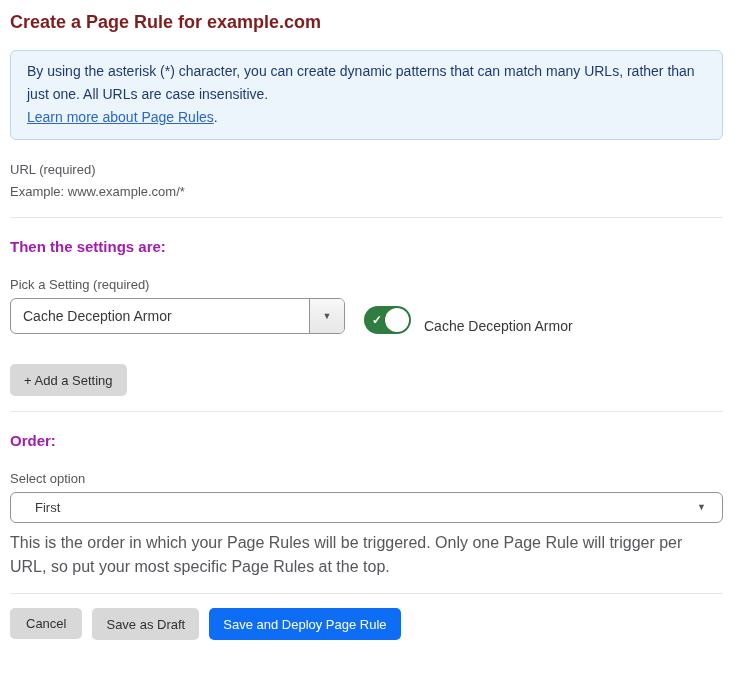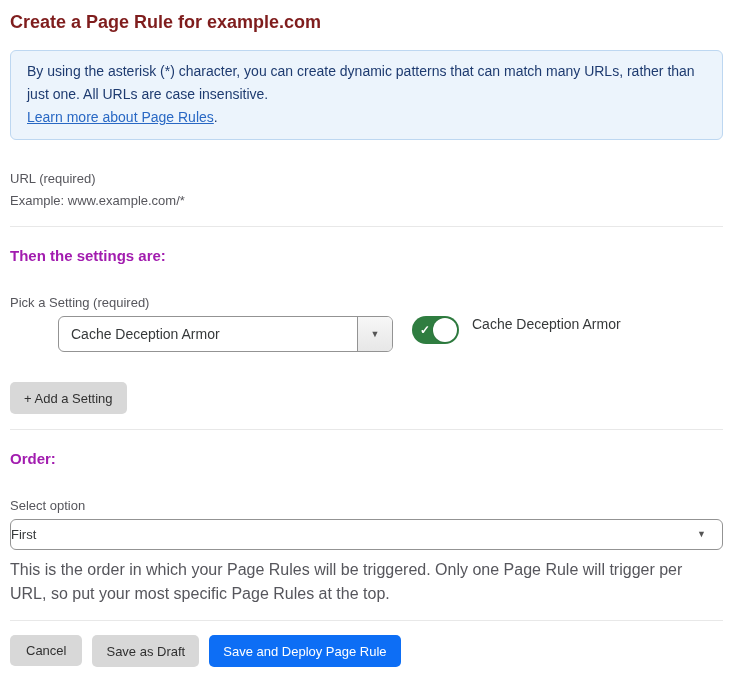--- a/index.html
+++ b/index.html
@@ -29,21 +29,21 @@
     border-radius: 6px;
     padding: 9px 16px 10px 16px;
     color: var(--info-text);
     font-size: 14px;
     line-height: 23px;
   }
   .info-heading { font-weight: 700; }
   .info-link { color: var(--link-blue); text-decoration: underline; cursor: pointer; }
   .info-link-suffix { color: var(--info-text); }
 
-  .field-label { margin-top: 31px; font-size: 13px; color: var(--label-gray); }
+  .field-label { margin-top: 22px; font-size: 13px; color: var(--label-gray); }
 
   .text-input {
     margin-top: 6px;
     width: 713px;
     height: 31px;
     border: 1px solid var(--border-gray);
     border-radius: 6px;
     padding: 0 12px;
     font-family: "Liberation Sans", sans-serif;
     font-size: 13px;
@@ -54,21 +54,21 @@
   }
   .helper-text { margin-top: 7px; font-size: 13px; color: var(--label-gray); }
 
   .divider { border: none; border-top: 1px solid var(--divider); width: 713px; }
   .divider.d1 { margin-top: 18px; }
   .divider.d2 { margin-top: 15px; }
   .divider.d3 { margin-top: 14px; }
 
   .section-heading { margin-top: 20px; font-size: 15px; font-weight: 700; color: #a21caf; }
 
-  .setting-row { margin-top: 6px; display: flex; align-items: flex-start; margin-left: 48px; }
+  .setting-row { margin-top: 6px; display: flex; align-items: flex-end; }
 
   .custom-select {
     display: flex;
     align-items: stretch;
     width: 335px;
     height: 36px;
     border: 1px solid var(--border-gray);
     border-radius: 6px;
     background: #fff;
     cursor: pointer;
@@ -139,21 +139,21 @@
   .wide-select {
     margin-top: 6px;
     width: 713px;
     height: 31px;
     border: 1px solid var(--border-gray);
     border-radius: 6px;
     background: #fff;
     display: flex;
     align-items: center;
     justify-content: space-between;
-    padding: 0 16px 0 0;
+    padding: 0 16px 0 24px;
     font-size: 13px;
     color: #36393a;
     cursor: pointer;
   }
 
   .order-helper {
     margin-top: 8px;
     font-size: 16px;
     line-height: 24px;
     color: var(--label-gray);

